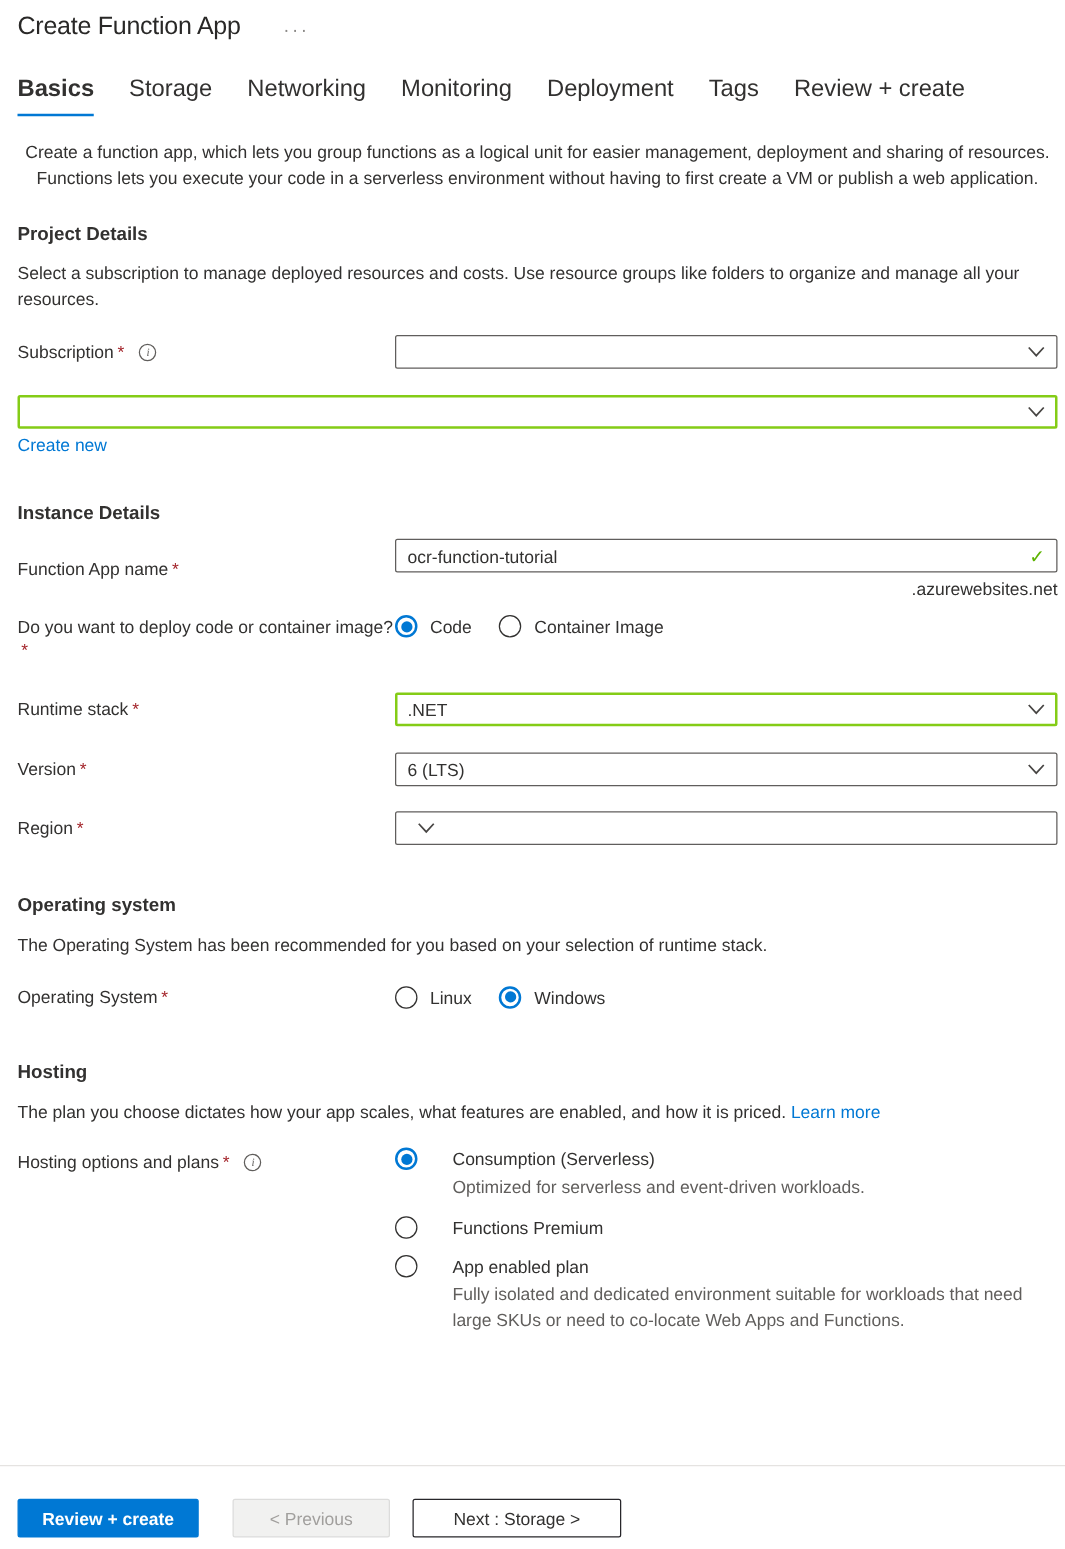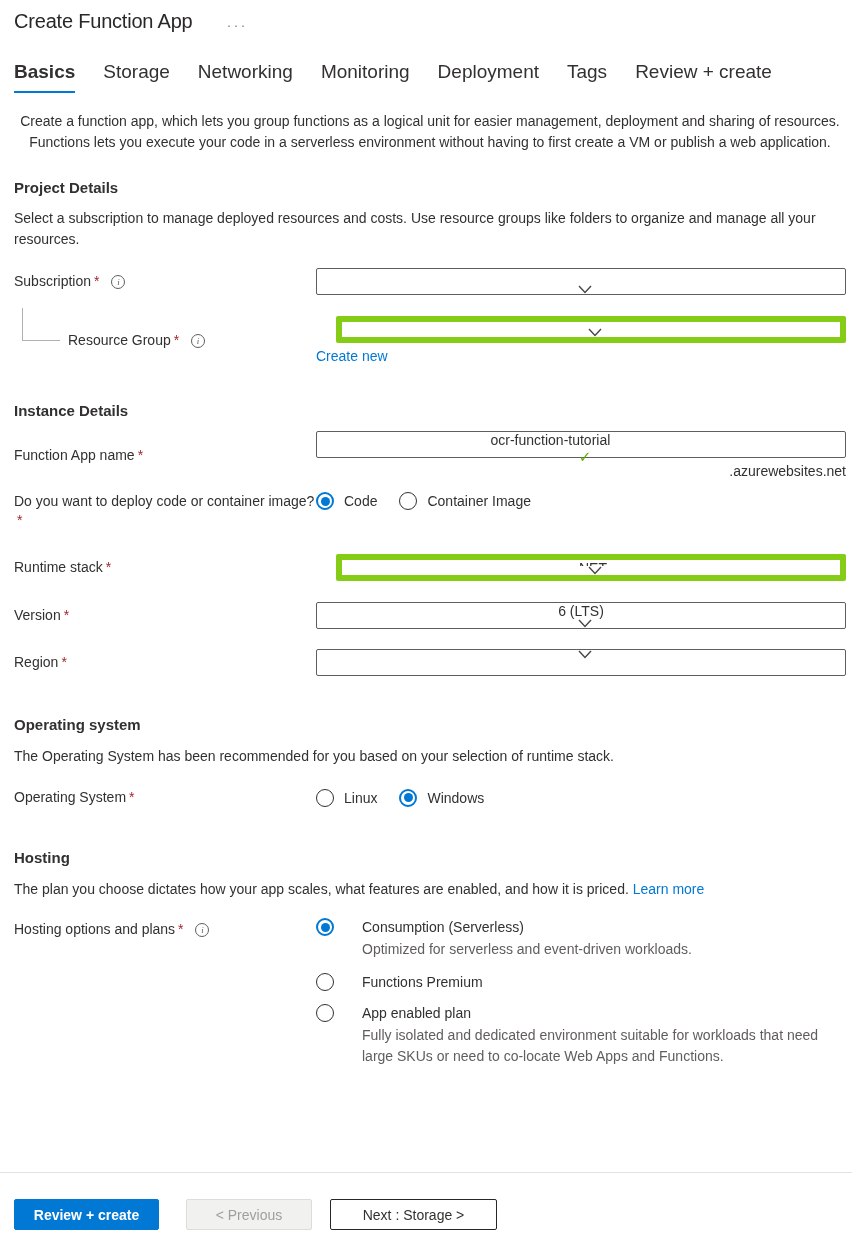--- a/index.html
+++ b/index.html
@@ -26,22 +26,22 @@
 
   
   .form-row { display:flex; align-items:center; }
   .form-row.top { align-items:flex-start; }
   .form-label { width:302px; flex-shrink:0; color:#323130; line-height:19px; }
   .form-field { flex:1; min-width:0; }
   .req { color:#a4262c; margin-left:3px; }
   .info-icon { display:inline-block; width:14px; height:14px; border:1px solid #605e5c; border-radius:50%; font-size:9px; line-height:12px; text-align:center; color:#605e5c; margin-left:8px; vertical-align:1px; font-style:italic; font-family:"Liberation Serif",serif; cursor:pointer; }
 
   
-  .dropdown, .textbox { height:27px; border:1px solid #605e5c; border-radius:2px; background:#fff; display:flex; align-items:center; padding:0 9px; cursor:pointer;flex-direction:column; }
-  .dropdown.dirty { border:6px solid #84cc16; padding:0 8px;margin-left:20px; }
+  .dropdown, .textbox { height:27px; border:1px solid #605e5c; border-radius:2px; background:#fff; display:flex; align-items:center; padding:0 9px; cursor:pointer; }
+  .dropdown.dirty { border:2px solid #84cc16; padding:0 8px; }
   .dropdown .value { flex:1; color:#323130; white-space:nowrap; overflow:hidden; }
   .chev { flex-shrink:0; margin-left:8px; display:flex; align-items:center; }
   .textbox { cursor:text; }
   .textbox input { border:none; outline:none; flex:1; font:inherit; color:#323130; background:transparent; }
   .valid-check { color:#5db300; font-size:15px; font-weight:700; margin-left:8px; }
   .suffix { text-align:right; margin-top:5px; color:#323130; }
 
   .link { color:#0078d4; cursor:pointer; text-decoration:none; }
   .create-new { margin-top:5px; }
 
@@ -108,25 +108,20 @@
           <span class="chev">
               <svg width="14" height="9" viewBox="0 0 14 9">
                 <polyline points="1,1 7,7.5 13,1" fill="none" stroke="#484644" stroke-width="1.4"></polyline>
               </svg>
             </span>
         </div>
       </div>
     </div>
 
     <div class="form-row" style="margin-top:21px">
-      <div class="form-label rg-label">
-        <span class="connector"></span>
-        <span>Resource Group</span><span class="req">*</span>
-        <span class="info-icon">i</span>
-      </div>
       <div class="form-field">
         <div class="dropdown dirty">
           <span class="value"></span>
           <span class="chev">
               <svg width="14" height="9" viewBox="0 0 14 9">
                 <polyline points="1,1 7,7.5 13,1" fill="none" stroke="#484644" stroke-width="1.4"></polyline>
               </svg>
             </span>
         </div>
         <div class="create-new"><a class="link">Create new</a></div>

